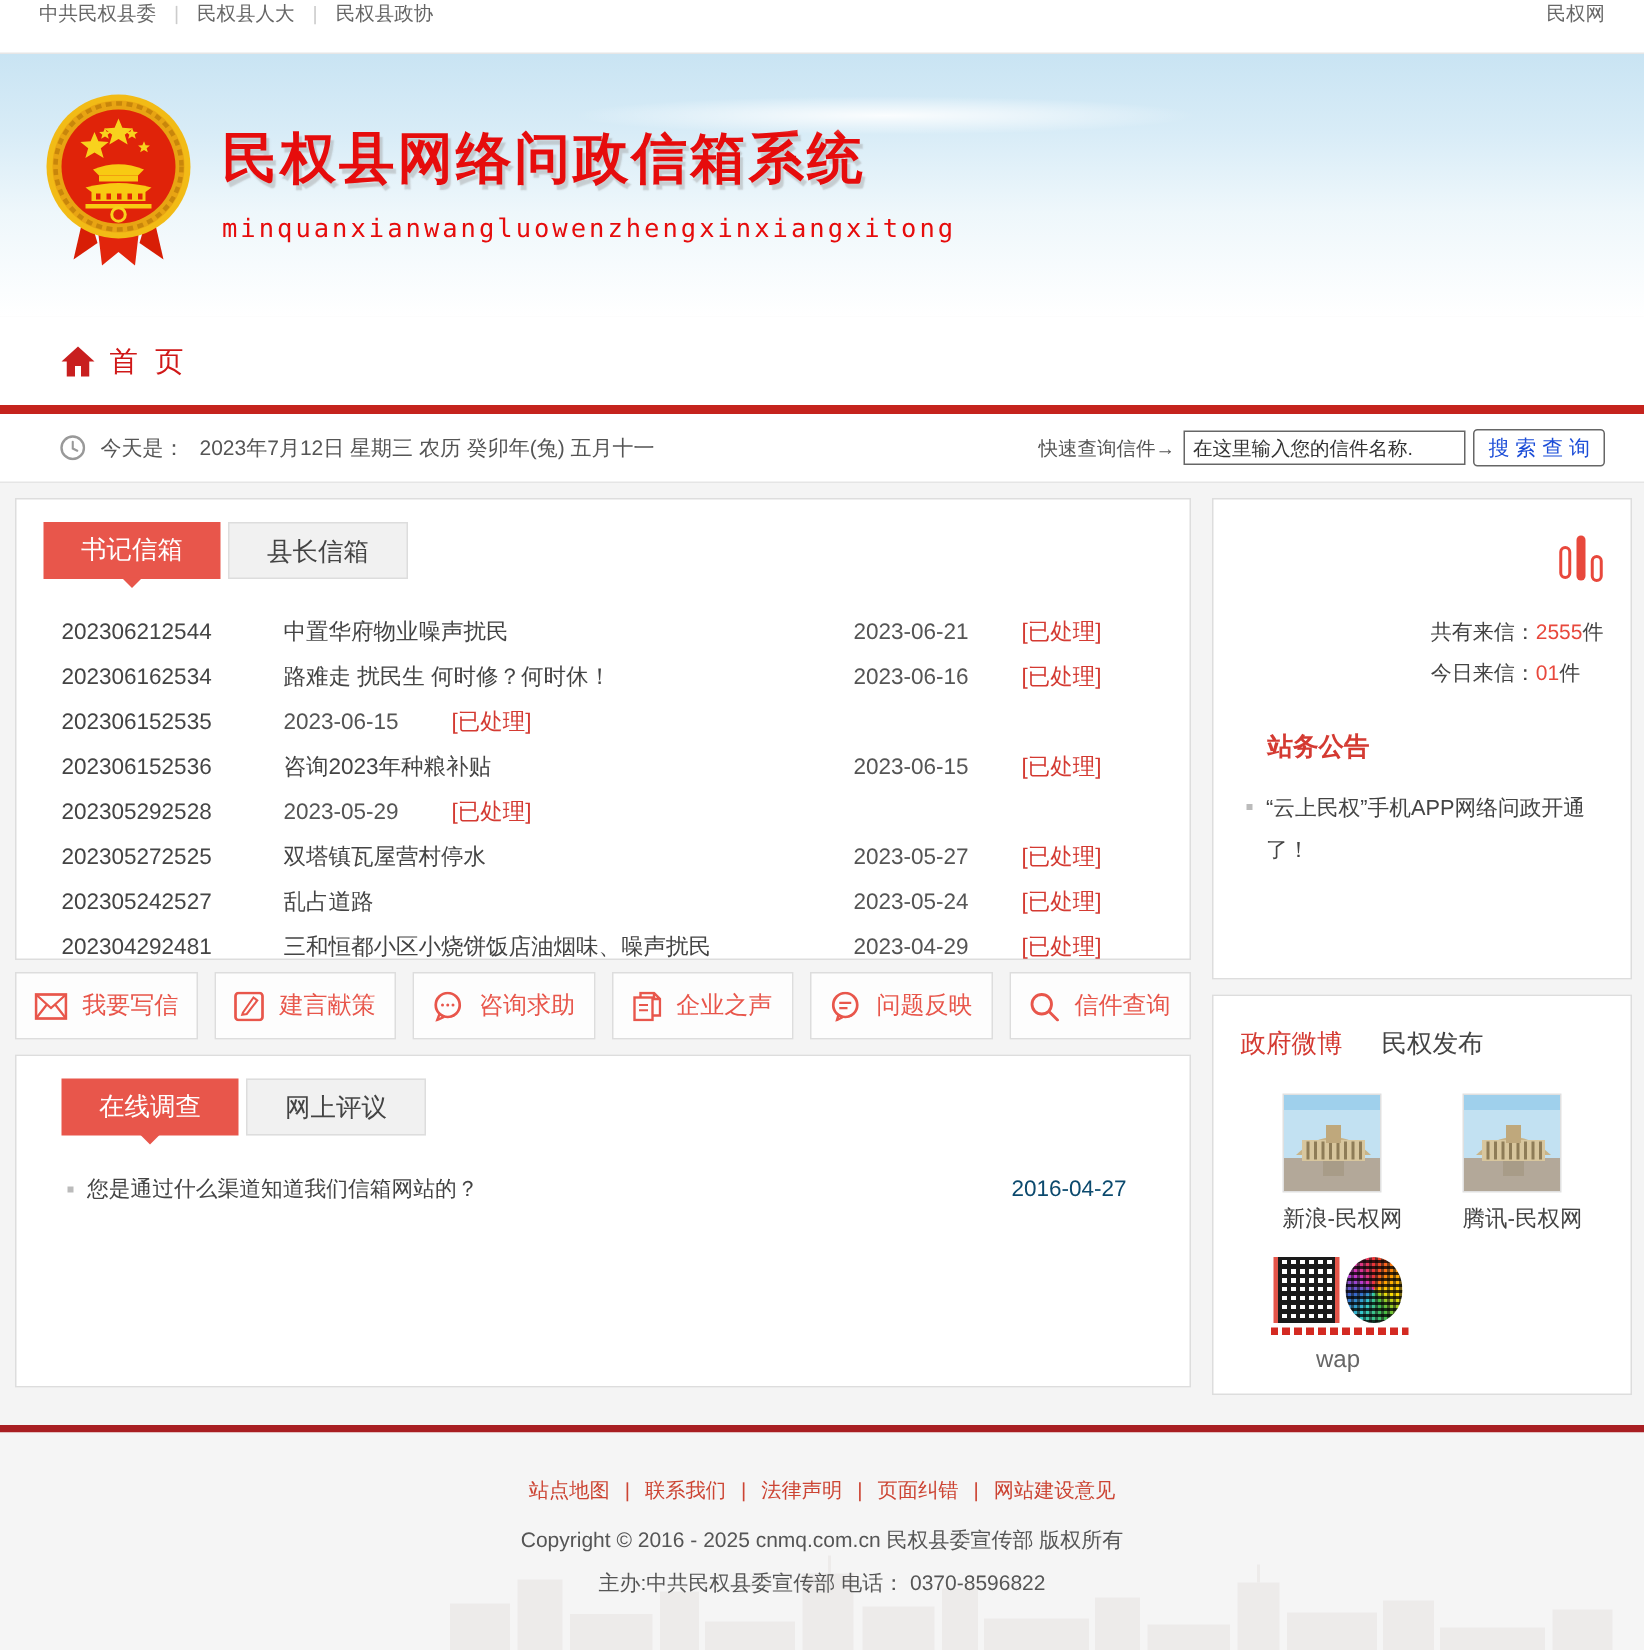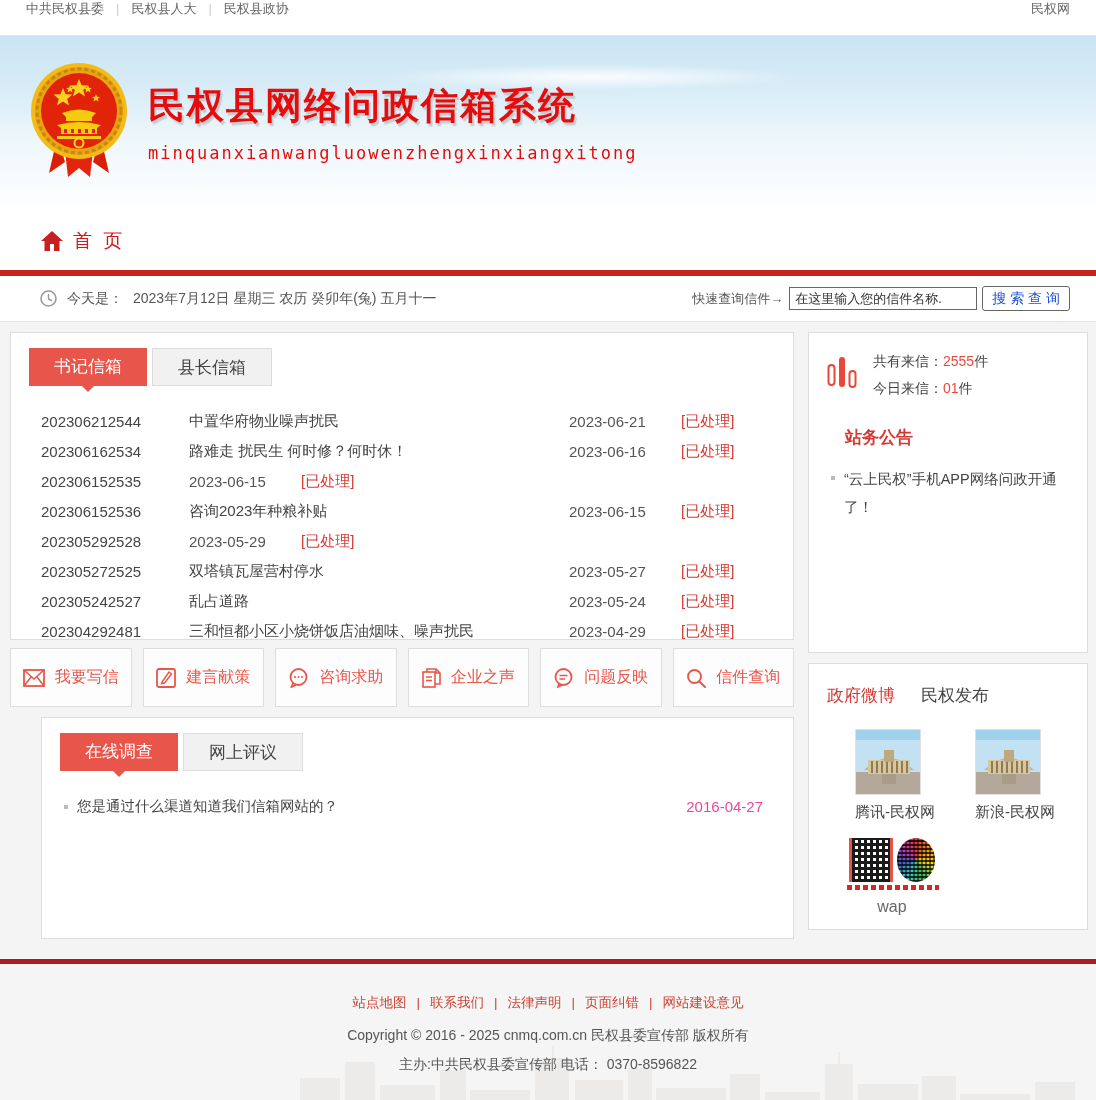--- a/index.html
+++ b/index.html
@@ -58,33 +58,33 @@
   .mailbox { padding:15px 0 1px; margin-bottom:8px; height:308px; }
   .letter-list { margin-top:20px; }
   .letter-row { display:flex; align-items:center; height:30px; padding:0 28px 0 30px;
     font-size:15px; color:#444; cursor:pointer; }
   .letter-id { width:148px; flex:0 0 auto; }
   .letter-title { flex:1; overflow:hidden; white-space:nowrap; text-overflow:ellipsis; }
   .letter-date { width:112px; flex:0 0 auto; color:#555; }
   .letter-status { width:84px; flex:0 0 auto; color:#d43a32; text-align:left; }
   
   .actions { display:flex; gap:11px; margin:8px 0 0; }
-  .action-btn { flex:1; height:59px; background:#fdfdfd; border:1px solid #ddd;
+  .action-btn { flex:1; height:45px; background:#fdfdfd; border:1px solid #ddd;
     display:flex; align-items:center; justify-content:center; gap:10px;
     color:#e8564b; font-size:16px; cursor:pointer; }
   .action-btn svg { flex:0 0 auto; }
   
-  .survey { margin-top:10px; padding:15px 0 0; height:222px;margin-left:31px; }
+  .survey { margin-top:10px; padding:15px 12px 0; height:222px; }
   .survey-row { display:flex; align-items:center; margin:26px 30px 0 22px; font-size:14.5px; }
   .bullet { width:4px; height:4px; background:#bbb; margin-right:9px; flex:0 0 auto; }
   .survey-title { flex:1; color:#444; cursor:pointer; }
-  .survey-date { color:#ec4899; font-size:15px;text-align:center; }
+  .survey-date { color:#0c4a6e; font-size:15px;text-align:center; }
   
   .stats-card { padding:20px 18px; height:321px; margin-bottom:10px; }
-  .stats-head { display:flex; align-items:flex-start; gap:16px; }
+  .stats-head { display:flex; align-items:flex-end; gap:16px;flex-direction:column; }
   .stats-lines { display:flex; flex-direction:column; gap:9px; }
   .stats-line { font-size:14px; color:#444; }
   .stats-line .val { color:#e8483c; }
   .notice-title { margin:28px 0 0 18px; font-size:17px; color:#d43a32; font-weight:bold; }
   .notice-item { display:flex; margin:16px 10px 0 4px; font-size:14.5px; color:#444; line-height:1.95; cursor:pointer; }
   .notice-item .bullet { margin-top:11px; }
   .weibo-card { padding:20px 18px; height:267px; }
   .weibo-tabs { display:flex; gap:26px; font-size:17px; }
   .weibo-tab-active { color:#d43a32; cursor:pointer; }
   .weibo-tab { color:#444; cursor:pointer; }
@@ -371,21 +371,21 @@
                   <rect x="30" y="31" width="2" height="12"></rect>
                   <rect x="35" y="31" width="2" height="12"></rect>
                   <rect x="40" y="31" width="2" height="12"></rect>
                   <rect x="45" y="31" width="2" height="12"></rect>
                   <rect x="50" y="31" width="2" height="12"></rect>
                 </g>
               <rect x="28" y="20" width="10" height="12" fill="#bfa87c"></rect>
               <rect x="26" y="44" width="14" height="10" fill="#a89c88"></rect>
             </svg>
           </div>
-          <div class="wlabel">腾讯-民权网</div>
+          <div class="wlabel">新浪-民权网</div>
         </div>
         <div class="weibo-item">
           <div class="thumb">
             <svg width="66" height="66" viewBox="0 0 66 66">
               <rect width="66" height="42" fill="#9fd0ec"></rect>
               <rect y="10" width="66" height="32" fill="#c2e1f2"></rect>
               <rect y="42" width="66" height="24" fill="#b3a899"></rect>
               <path d="M8 40 Q33 16 58 40 Z" fill="#c9b488"></path>
               <rect x="12" y="30" width="42" height="14" fill="#d8c69d"></rect>
               <g fill="#8e7c57">
@@ -395,21 +395,21 @@
                   <rect x="30" y="31" width="2" height="12"></rect>
                   <rect x="35" y="31" width="2" height="12"></rect>
                   <rect x="40" y="31" width="2" height="12"></rect>
                   <rect x="45" y="31" width="2" height="12"></rect>
                   <rect x="50" y="31" width="2" height="12"></rect>
                 </g>
               <rect x="28" y="20" width="10" height="12" fill="#bfa87c"></rect>
               <rect x="26" y="44" width="14" height="10" fill="#a89c88"></rect>
             </svg>
           </div>
-          <div class="wlabel">新浪-民权网</div>
+          <div class="wlabel">腾讯-民权网</div>
         </div>
       </div>
       <div class="wap-block">
         <div class="qr-wrap">
           <div class="qr-square"></div>
           <div class="qr-round"></div>
         </div>
         <div class="qr-caption"></div>
         <div class="wap-label">wap</div>
       </div>

